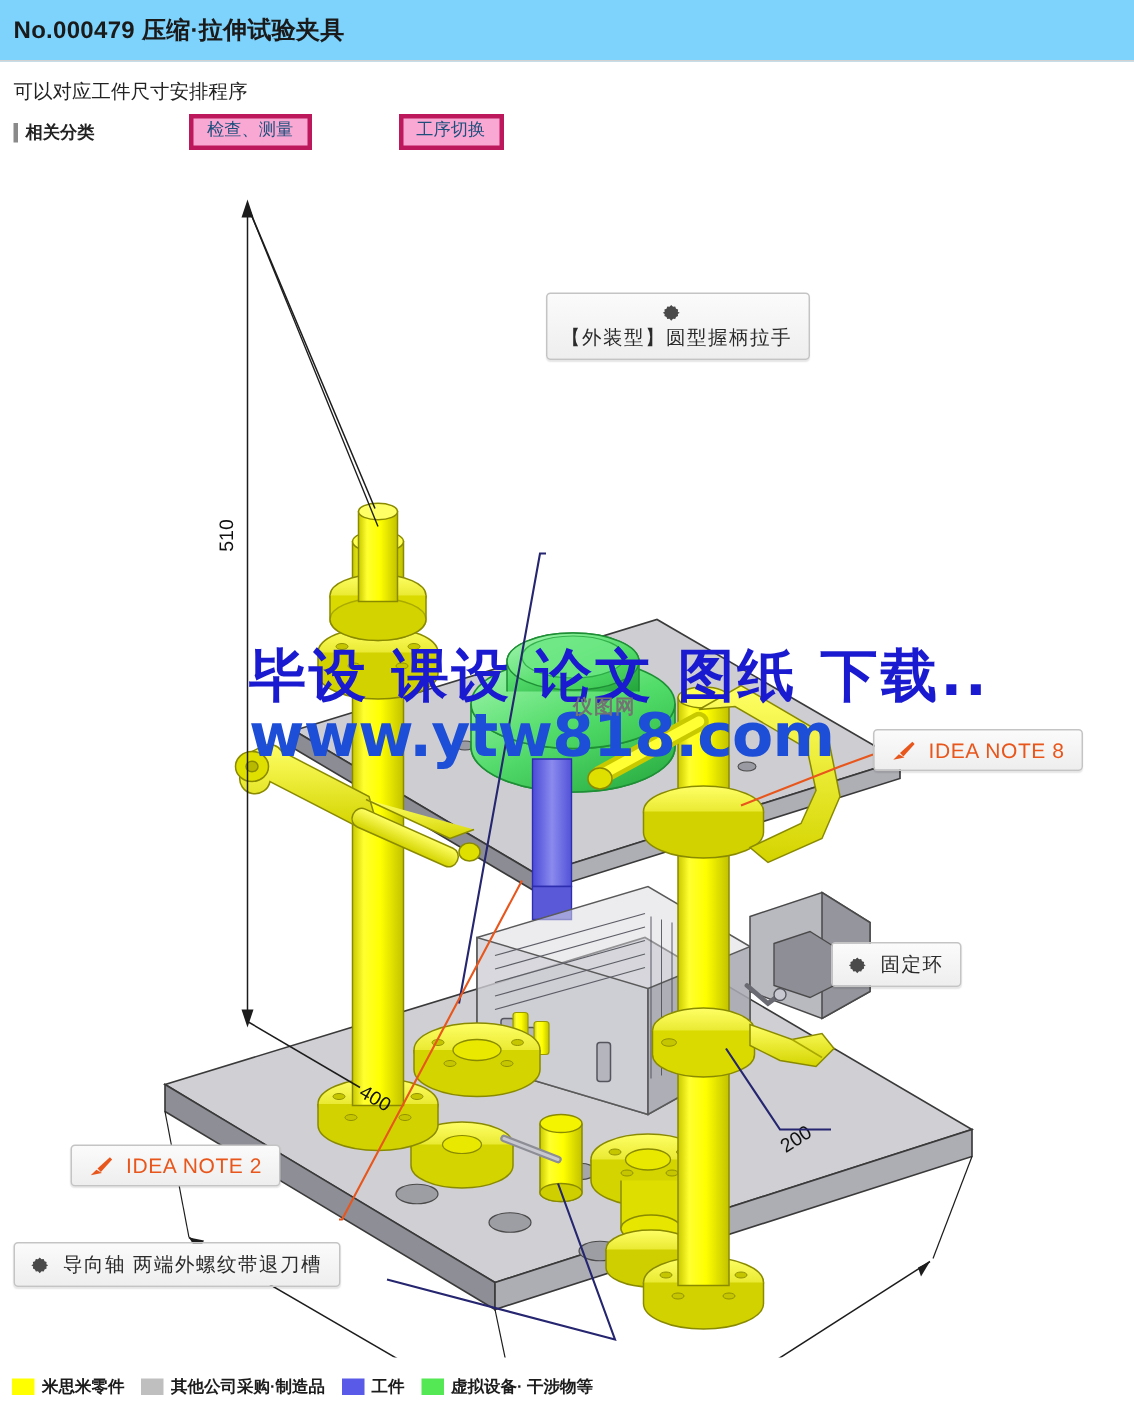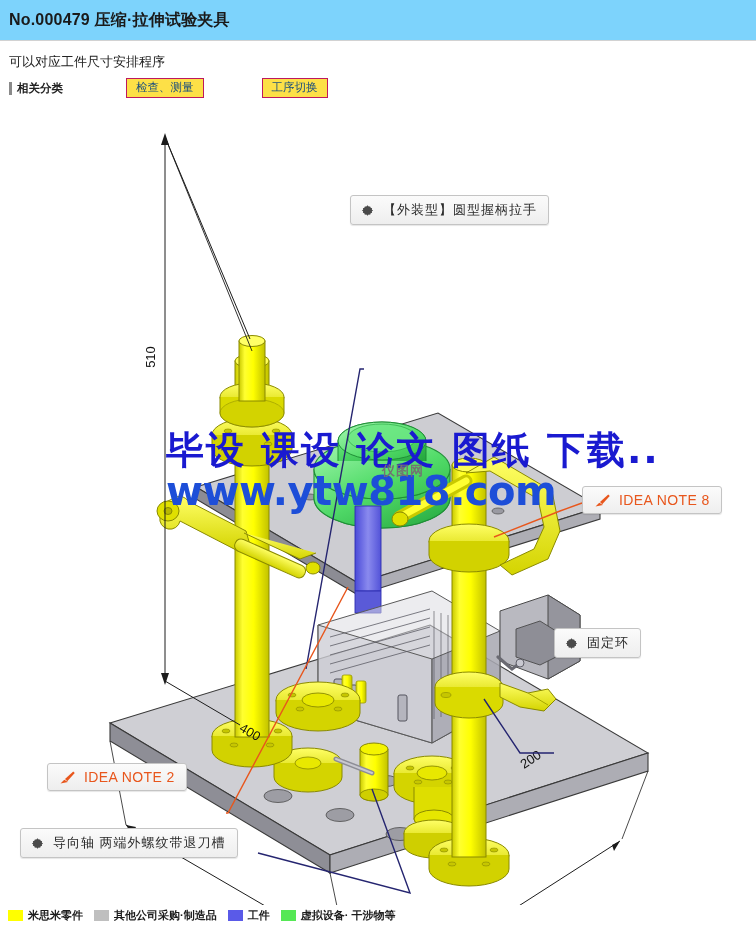--- a/index.html
+++ b/index.html
@@ -58,23 +58,23 @@
     height: 13px;
     background: #8a8a8a;
     margin-right: 5px;
   }
   #category-label {
     font-size: 11.5px;
     font-weight: bold;
     color: #222;
   }
   .cat-tag {
-    border: 1px solid #be185d;
+    border: 3px solid #be185d;
     color: #1d4f7c;
-    background: #fde047;
+    background: #f9a8d4;
     font-size: 11.5px;
     padding: 2px 9px 3px 9px;
     margin-right: 17px;
     line-height: 1.15;
     cursor: pointer;
   }
 
   
   #drawing-canvas {
     position: absolute;
@@ -103,25 +103,25 @@
     font-size: 13px;
     color: #2b2b2b;
     letter-spacing: 1px;
   }
   .callout.idea .lbl {
     color: #e8561c;
     letter-spacing: 0.4px;
     font-size: 14px;
   }
 
-  #callout-handle   { left: 350px; top:  82px; }
+  #callout-handle   { left: 364px; top:  82px; flex-direction: column; }
   #callout-idea1    { left: 582px; top: 373px; }
   #callout-ring     { left: 554px; top: 515px; }
   #callout-idea2    { left:  47px; top: 650px; }
-  #callout-shaft    { left:   20px; top: 715px; }
+  #callout-shaft    { left:   9px; top: 715px; }
 
   
   #watermark {
     position: absolute;
     left: 0; top: 0;
     width: 756px; height: 792px;
     pointer-events: none;
   }
   #wm-line1 {
     position: absolute;
@@ -151,21 +151,21 @@
   }
 
   
   #legend-bar {
     position: absolute;
     left: 0;
     top: 908px;
     width: 672px;
     height: 32px;
     display: flex;
-    align-items: flex-start;
+    align-items: center;
     padding-left: 8px;
   }
   .legend-item { display: flex; align-items: center; margin-right: 11px; }
   .legend-swatch {
     width: 15px; height: 11px;
     margin-right: 5px;
     border: 0;
   }
   .legend-text {
     font-size: 11px;

